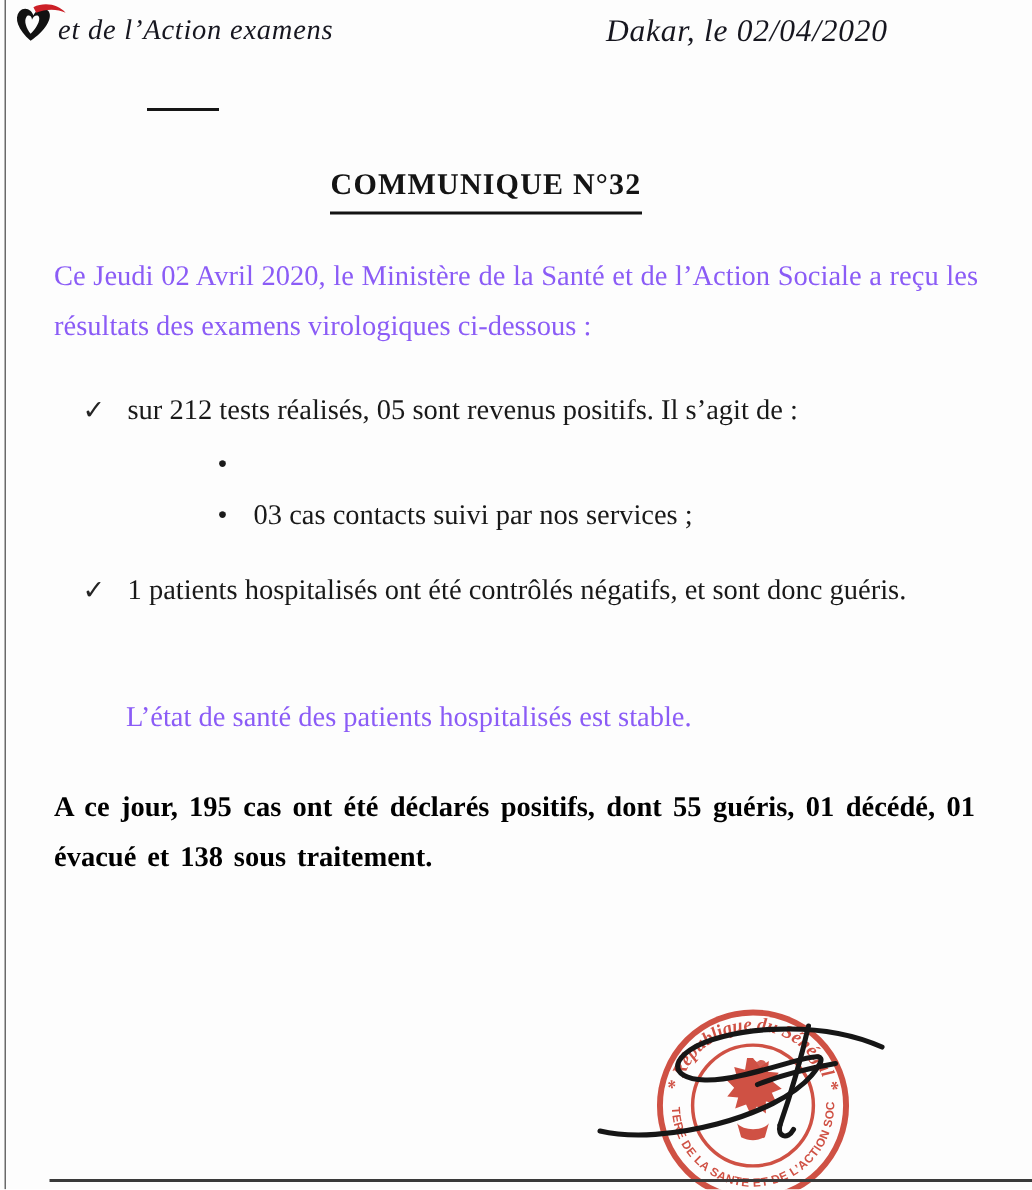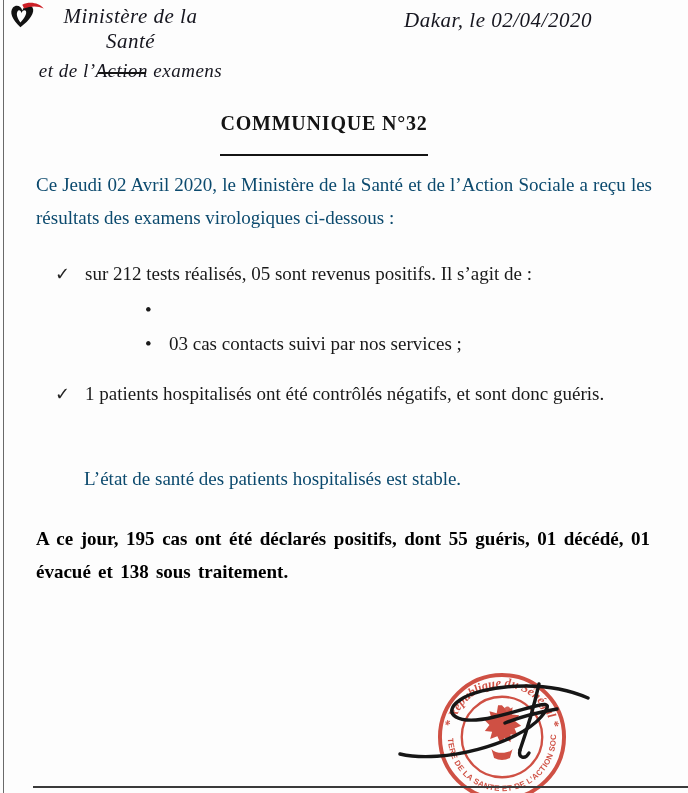--- a/index.html
+++ b/index.html
@@ -45,29 +45,29 @@
 
   
   .title-wrap {
     position:absolute; left:0; top:112px; width:648px;
     text-align:center;
   }
   .title-text {
     display:inline-block;
     font-size:20px; font-weight:bold; letter-spacing:0.8px;
     border-bottom:2.5px solid #141414;
-    padding-bottom:19px;
+    padding-bottom:6px;
     color:#141414;
   }
 
   
   .para {
     position:absolute;
     font-size:19px; line-height:33px;
-    color:#0c4a6e;
+    color:#8b5cf6;
     text-align:justify;
   }
   .intro   { left:36px; top:168px; width:616px; }
   .status  { left:36px; top:462px; width:616px; text-align:left;margin-left:48px; }
   .summary { left:36px; top:522px; width:614px; font-weight:bold; word-spacing:2.5px; color:#000000; }
   .closing { left:36px; top:607px; width:618px; }
 
   .check-row {
     position:absolute;
     display:flex;
@@ -113,21 +113,20 @@
 
   <div class="edge-line"></div>
 
   <svg class="logo-svg" viewBox="0 0 40 30">
     <path d="M14,27 C5,19 2,11 6,6 C10,2 15,5 16,9 C18,4 24,2 27,6 C30,11 24,20 14,27 Z" fill="#121212"></path>
     <path d="M14,22 C11,18 9,13 11,10 C12,8 15,9 15,12 C16,9 19,8 20,10 C21,13 18,18 14,22 Z" fill="#fdfdfd"></path>
     <path d="M16,3 C24,-1 34,1 39,7 C33,4 25,4 18,7 Z" fill="#cc2027"></path>
   </svg>
 
   <div class="ministry-block">
-    <div class="ministry-line1">Ministère de la Santé</div>
     <div class="ministry-line2">et de l’Action examens</div>
   </div>
   <div class="header-rule"></div>
 
   <div class="place-date">Dakar, le 02/04/2020</div>
 
   <div class="title-wrap">
     <span class="title-text">COMMUNIQUE N°32</span>
   </div>
 

